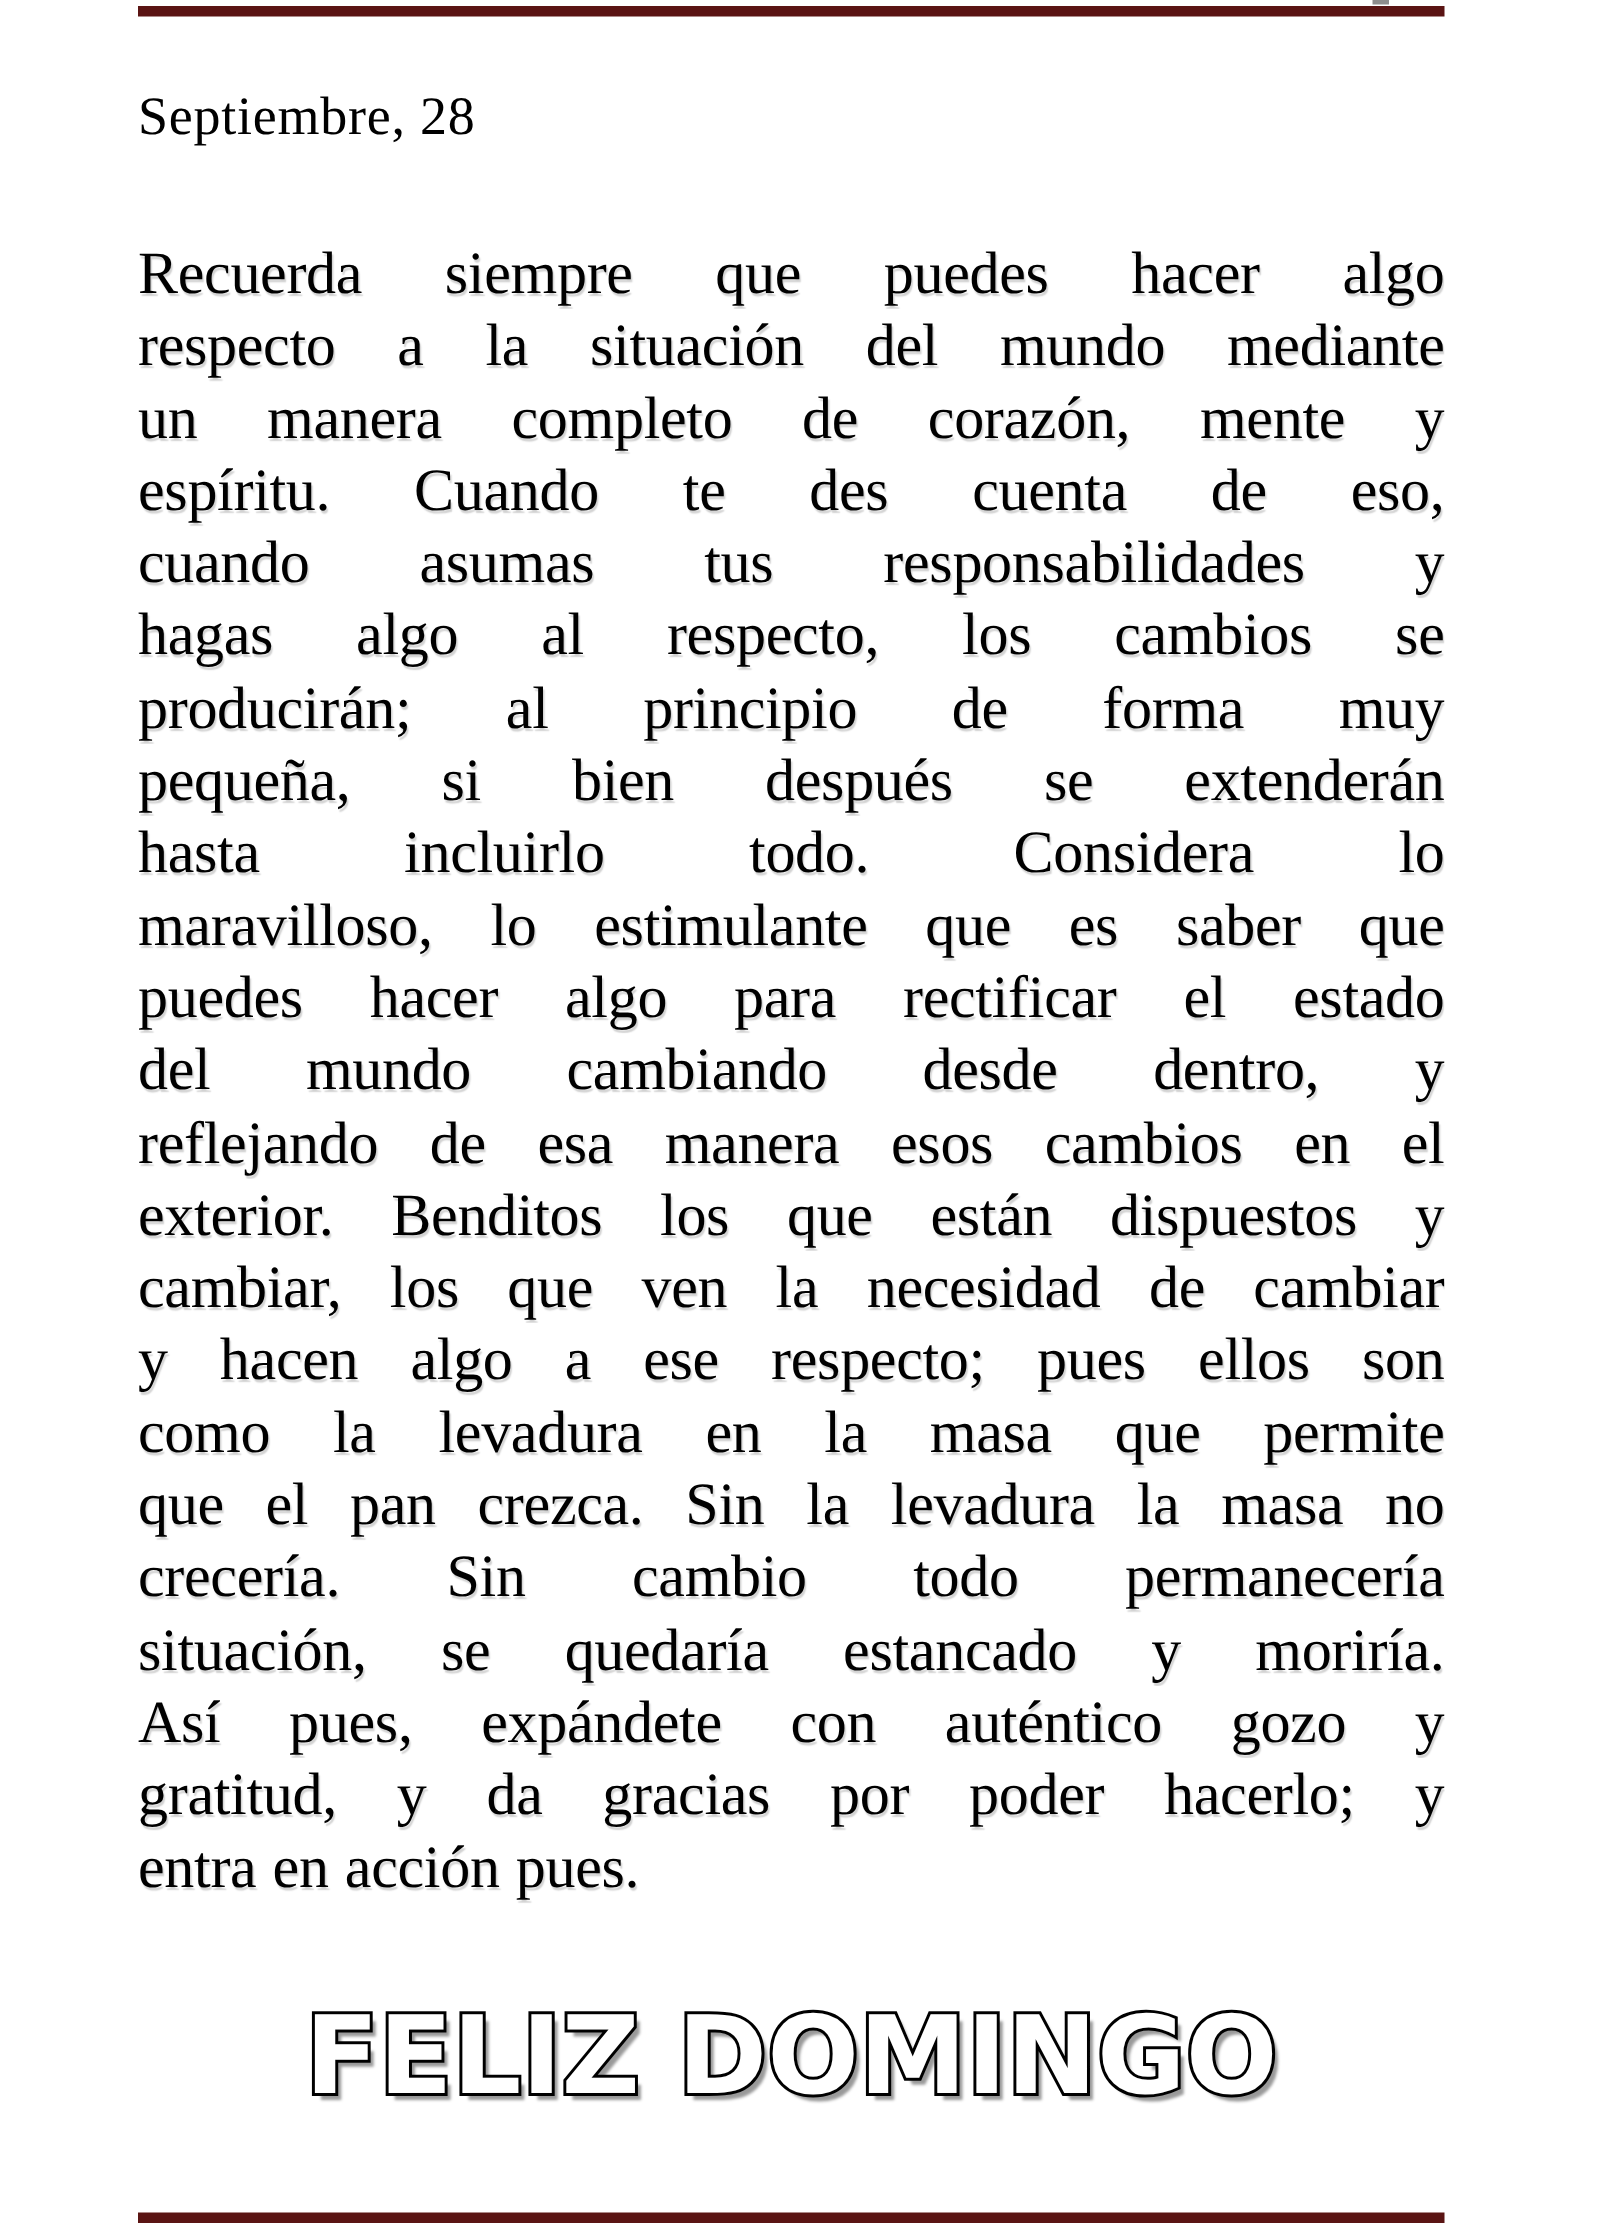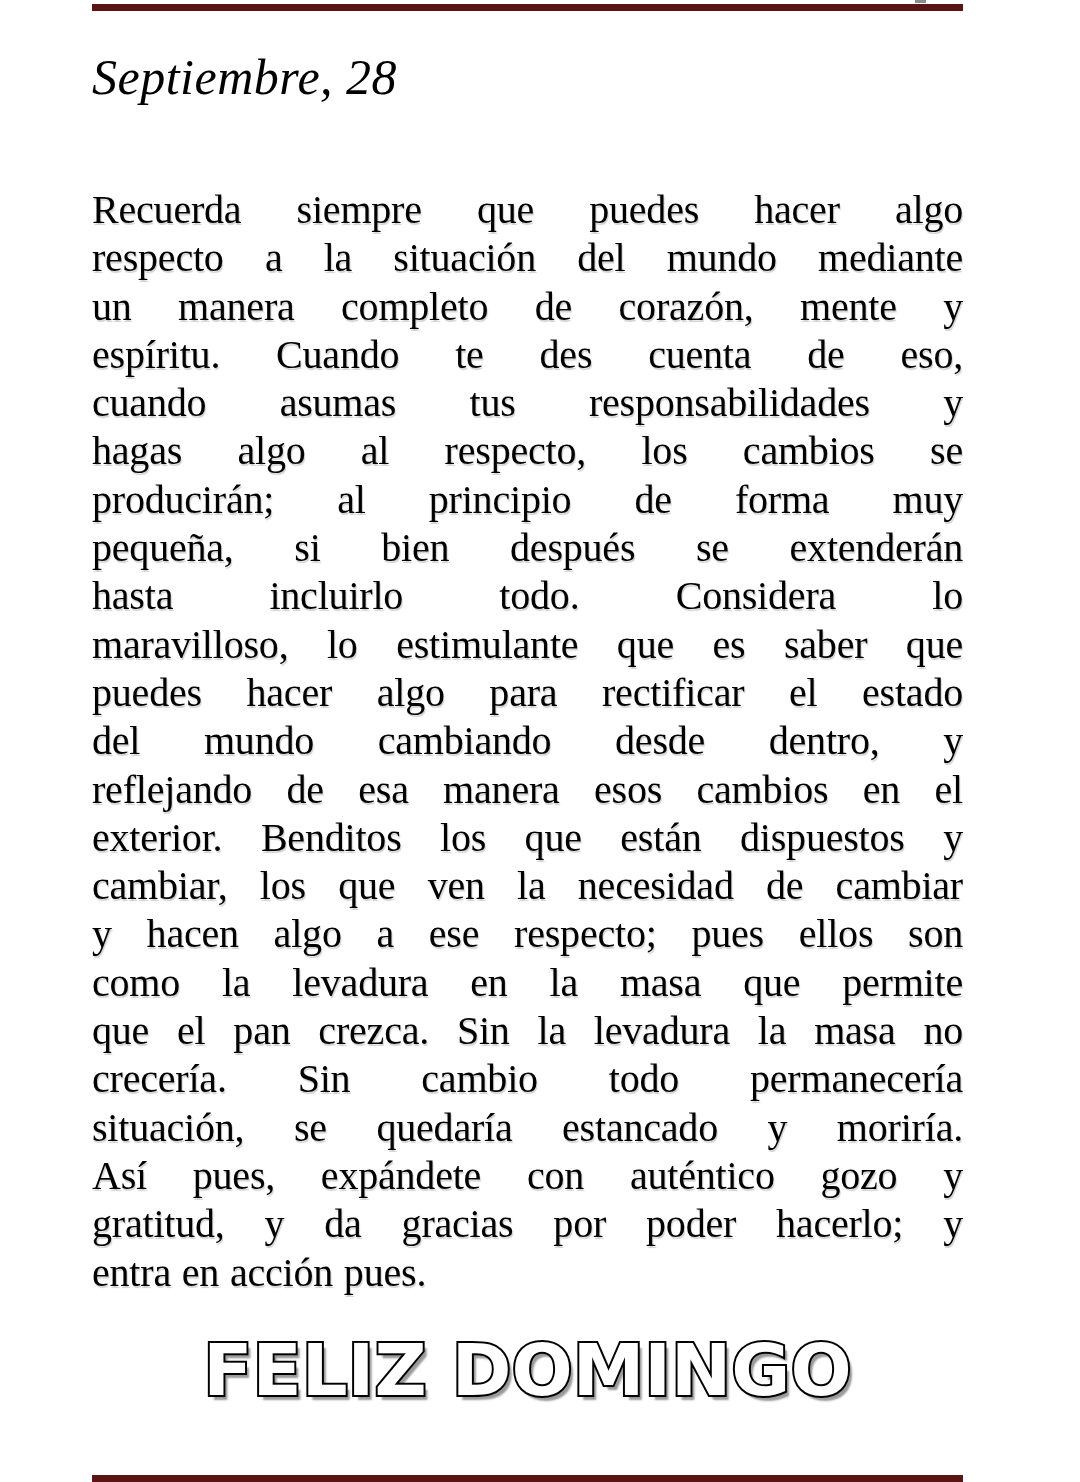--- a/index.html
+++ b/index.html
@@ -29,27 +29,26 @@
     height: 3px;
     background: #8d8d8d;
   }
   .content {
     position: absolute;
     left: 92px;
     top: 52px;
     width: 871px;
   }
   .heading {
-    font-size: 50px;
+    font-size: 36px;
     line-height: 50px;
     letter-spacing: 0.5px;
-    font-style: italic;
   }
   .body-lines {
-    margin-top: 84px;
+    margin-top: 56px;
     font-size: 40px;
     letter-spacing: -0.2px;
     word-spacing: 1px;
   }
   .body-lines .line {
     height: 48.3px;
     line-height: 48.3px;
     text-align: justify;
     text-align-last: justify;
     overflow: hidden;

